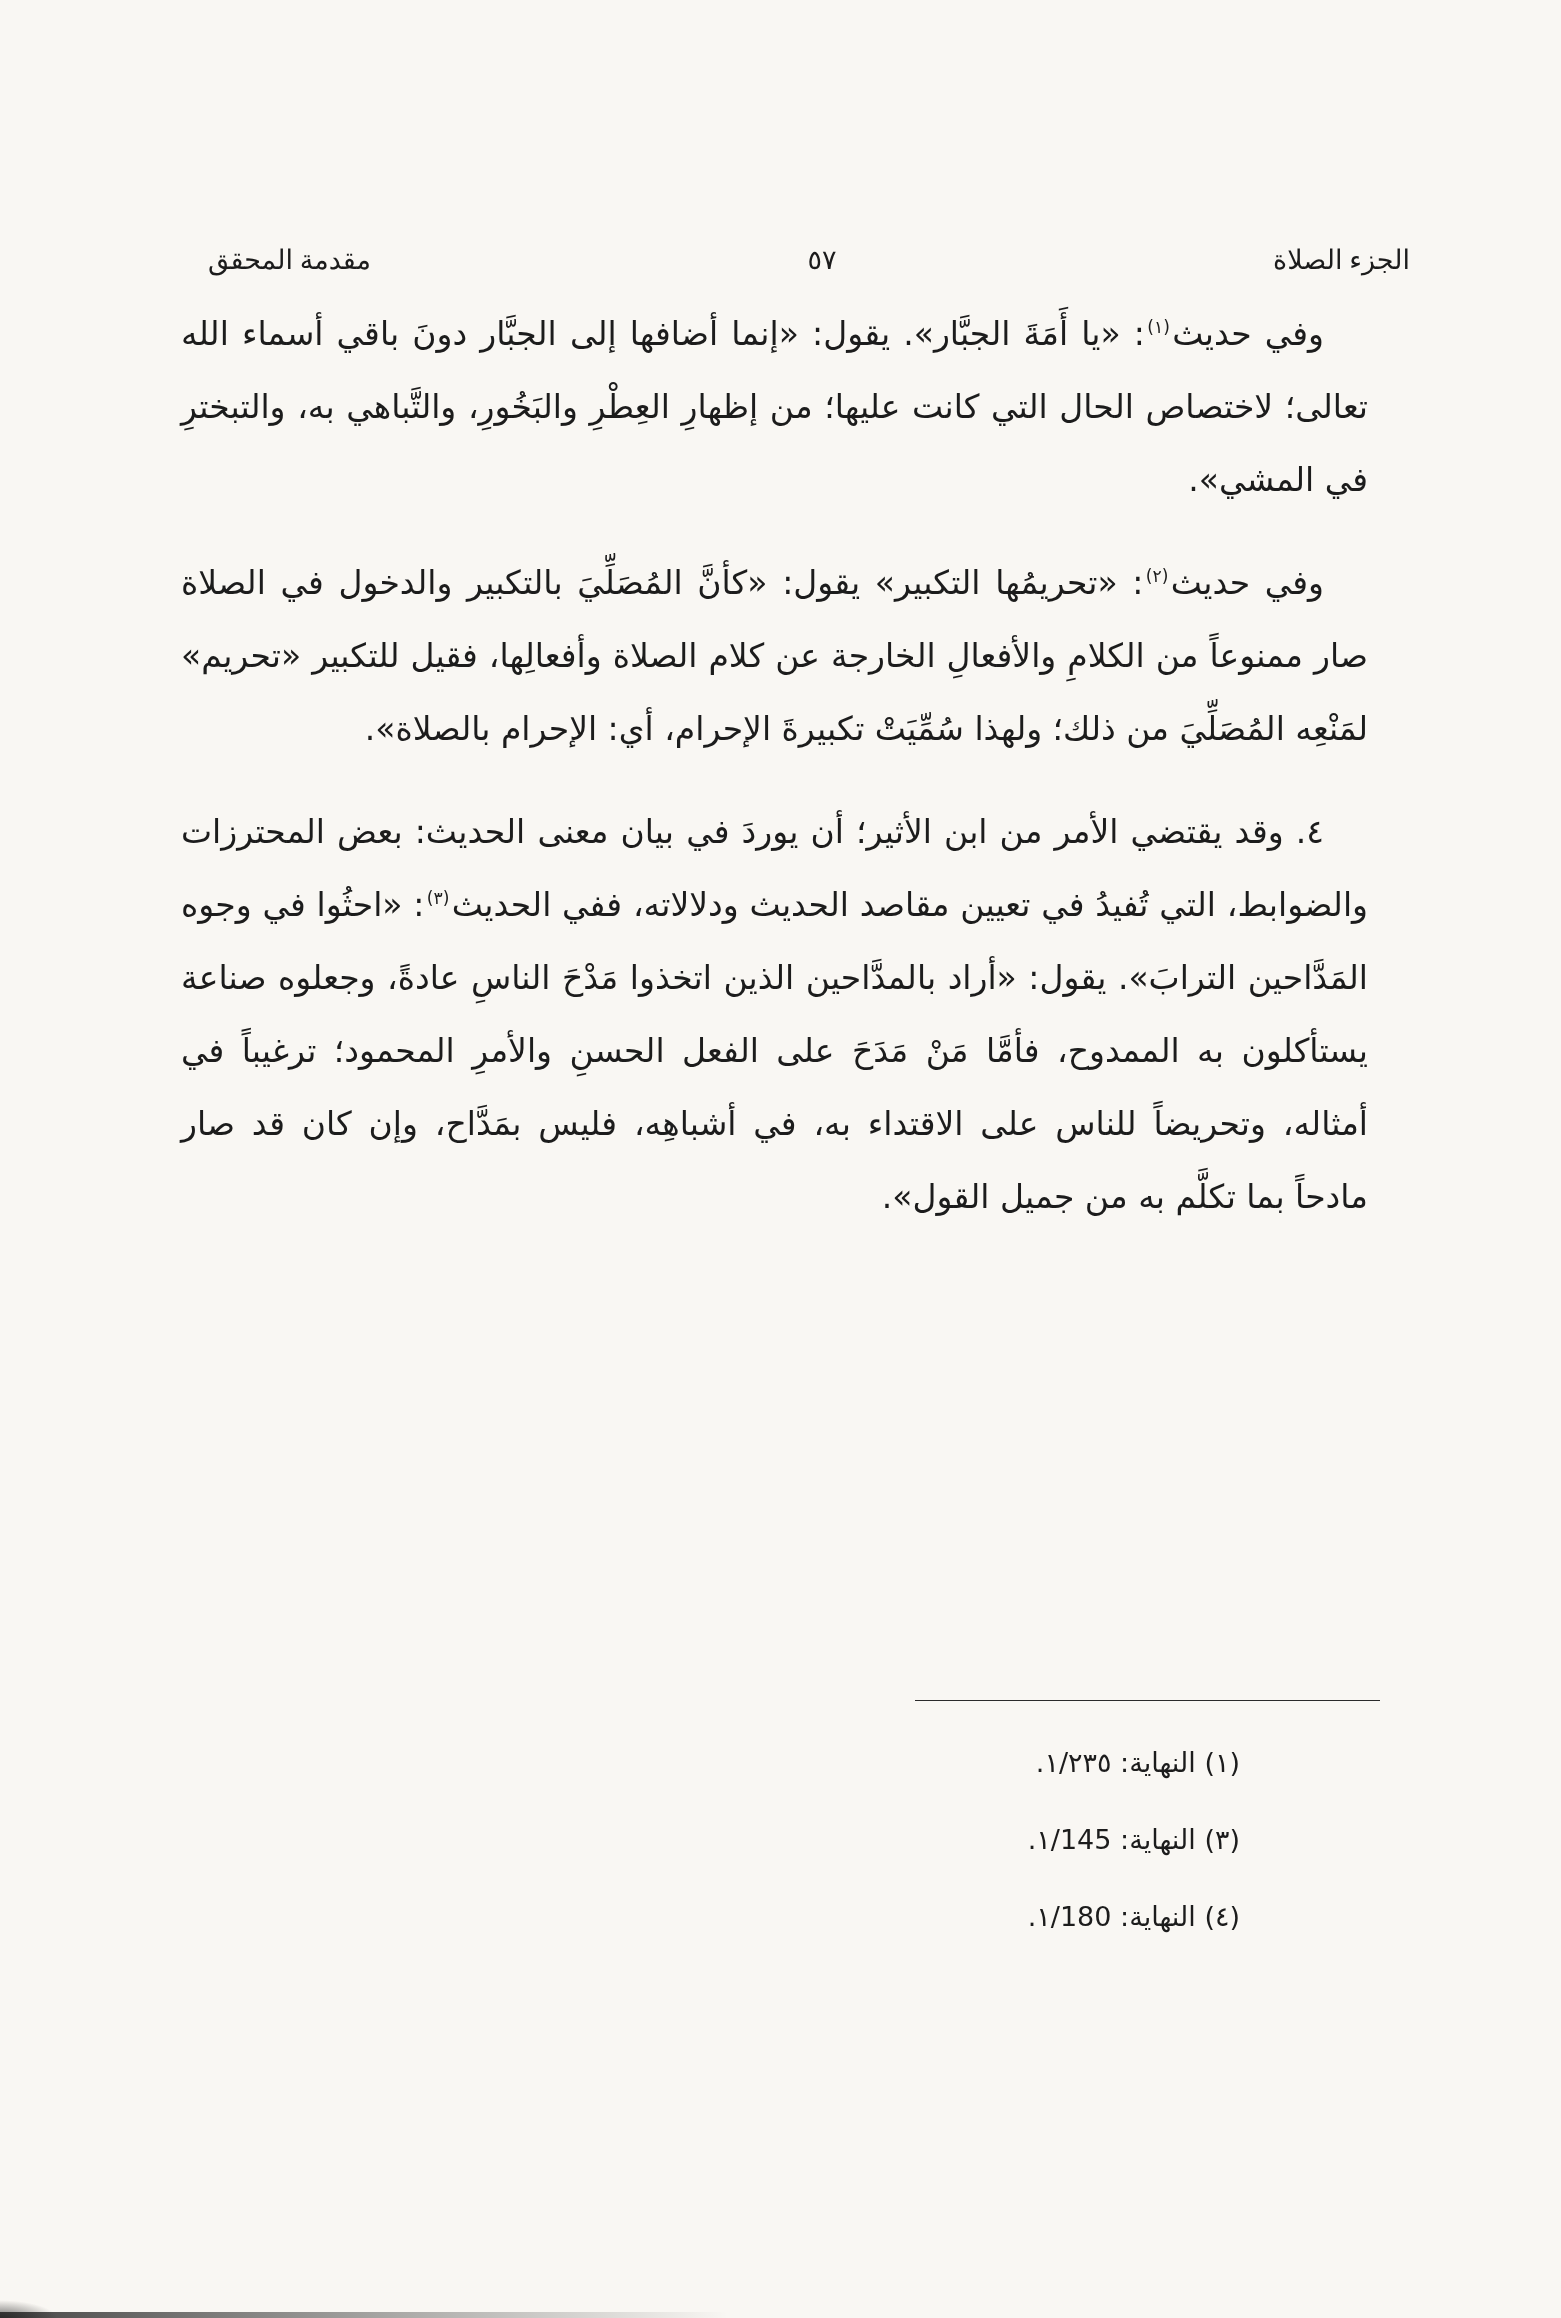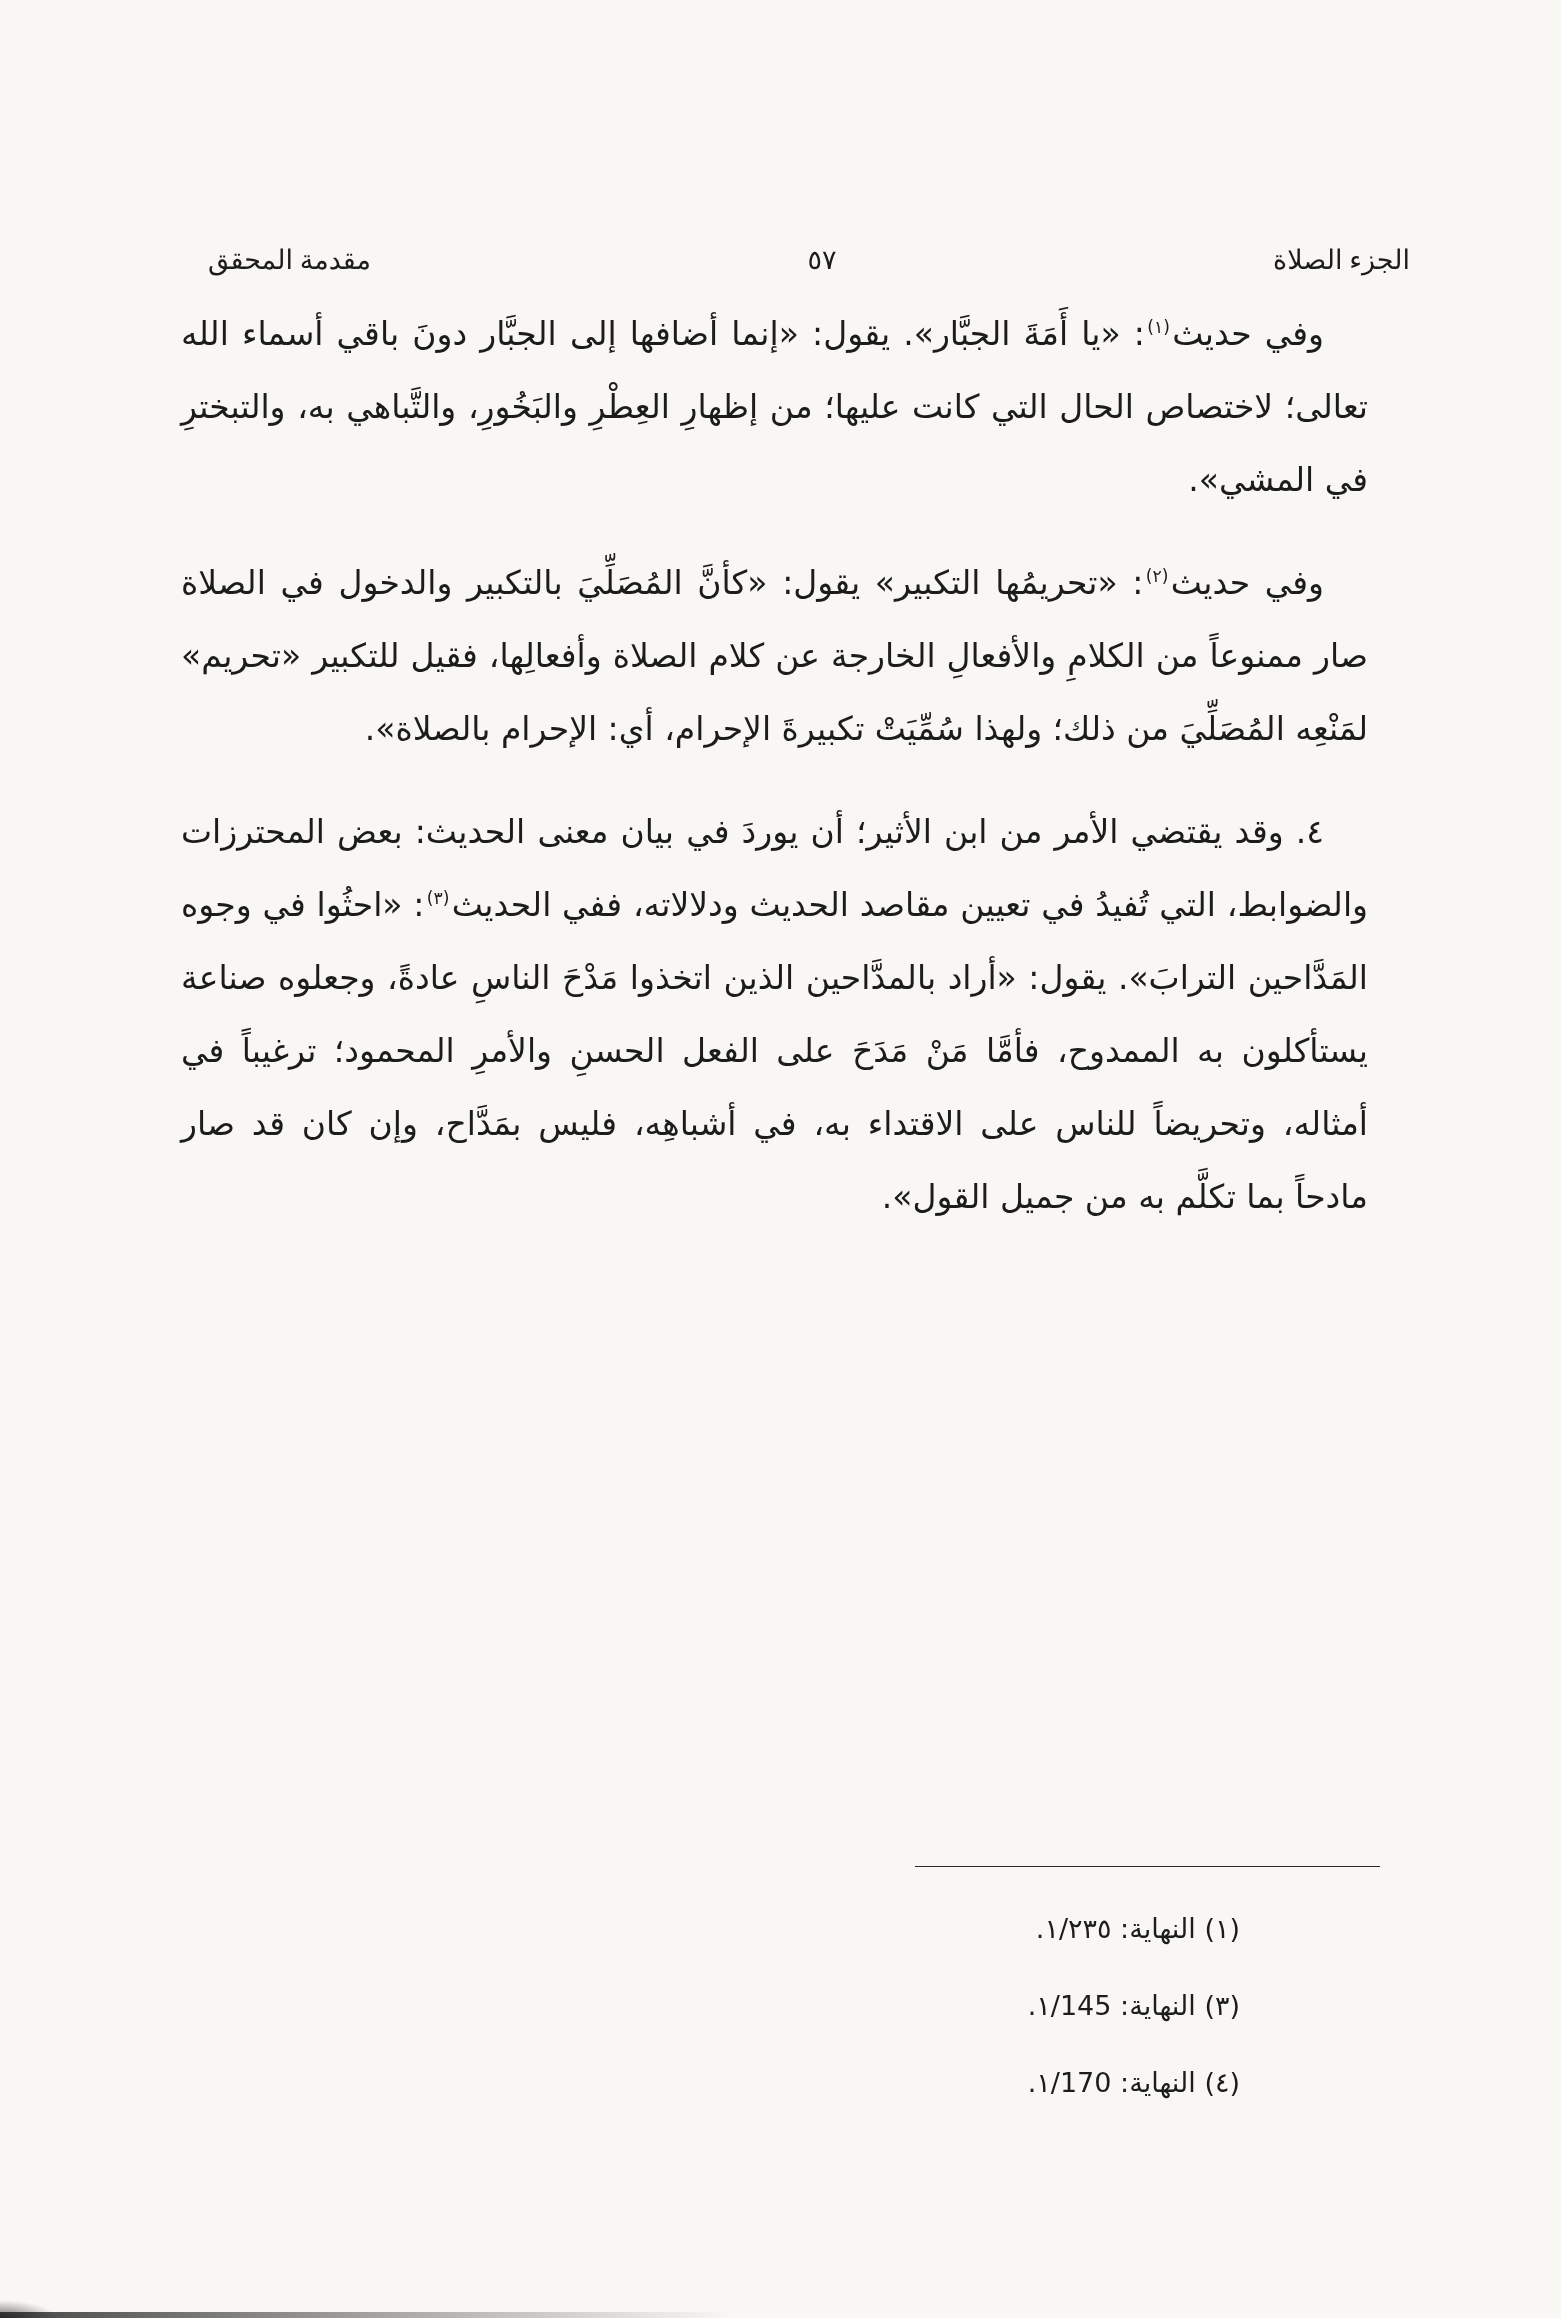--- a/index.html
+++ b/index.html
@@ -42,21 +42,21 @@
   .fn-ref {
     font-size: 0.52em;
     vertical-align: super;
     line-height: 0;
     margin: 0 2.4px;
     white-space: nowrap;
   }
   
   .footnotes {
     position: absolute;
-    top: 1866px;
+    top: 1700px;
     right: 181px;
     width: 898px;
     font-size: 27px;
   }
   .fn-divider {
     width: 465px;
     height: 0;
     border-top: 1.5px solid #2b2b2b;
   }
   .fn-item { margin-top: 46px; padding-right: 140px; white-space: nowrap; }
@@ -103,20 +103,20 @@
   </div>
 
   <div class="footnotes">
     <div class="fn-divider"></div>
 
     <div class="fn-item"><span class="fn-marker">(١)</span><span class="fn-text">النهاية: ١/٢٣٥.</span></div>
 
 
     <div class="fn-item"><span class="fn-marker">(٣)</span><span class="fn-text">النهاية: ١/145.</span></div>
 
-    <div class="fn-item"><span class="fn-marker">(٤)</span><span class="fn-text">النهاية: ١/170.</span></div>
+    <div class="fn-item"><span class="fn-marker">(٤)</span><span class="fn-text">النهاية: ١/180.</span></div>
   </div>
 
   <div class="scan-artifact"></div>
   <div class="scan-artifact-corner"></div>
 
 </div>
 
 
 </body></html>

